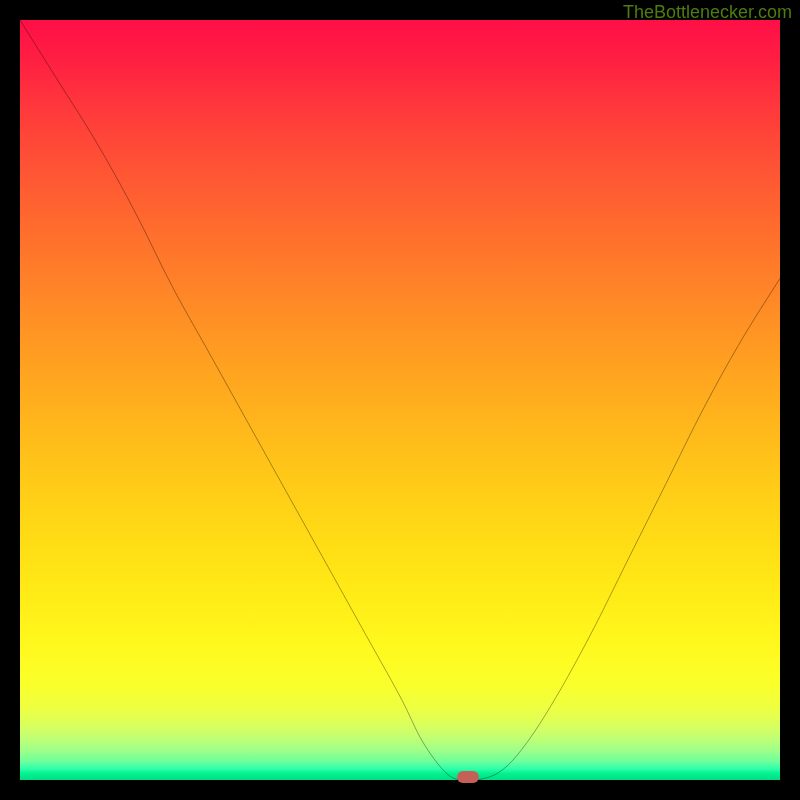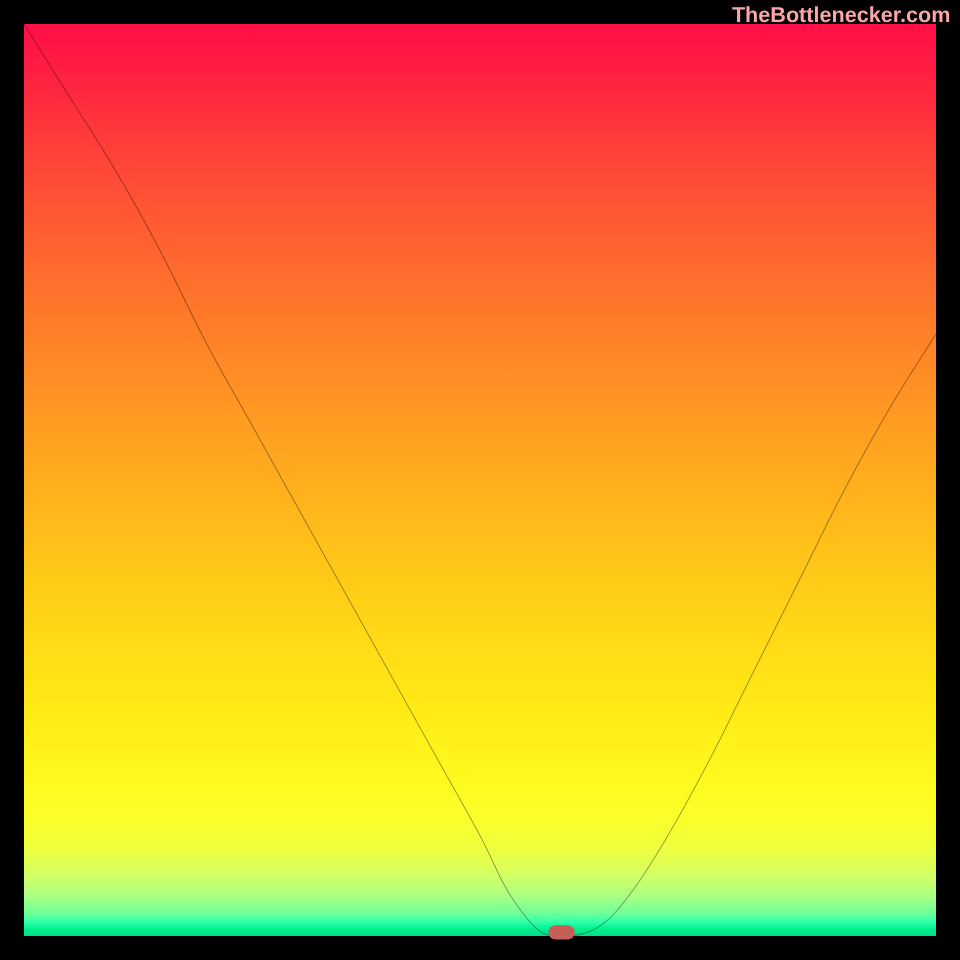--- a/index.html
+++ b/index.html
@@ -12,22 +12,22 @@
     width: 800px;
     height: 800px;
     position: relative;
     background: #000000;
   }
   .attribution {
     position: absolute;
     top: 2px;
     right: 8px;
     font-size: 18px;
-    font-weight: bold;
-    color: #fca5a5;
+    font-weight: normal;
+    color: #4d7c0f;
     z-index: 10;
   }
   .plot-area {
     position: absolute;
     left: 20px;
     top: 20px;
     width: 760px;
     height: 760px;
     background: linear-gradient(to bottom,
       #ff0f47 0%,

